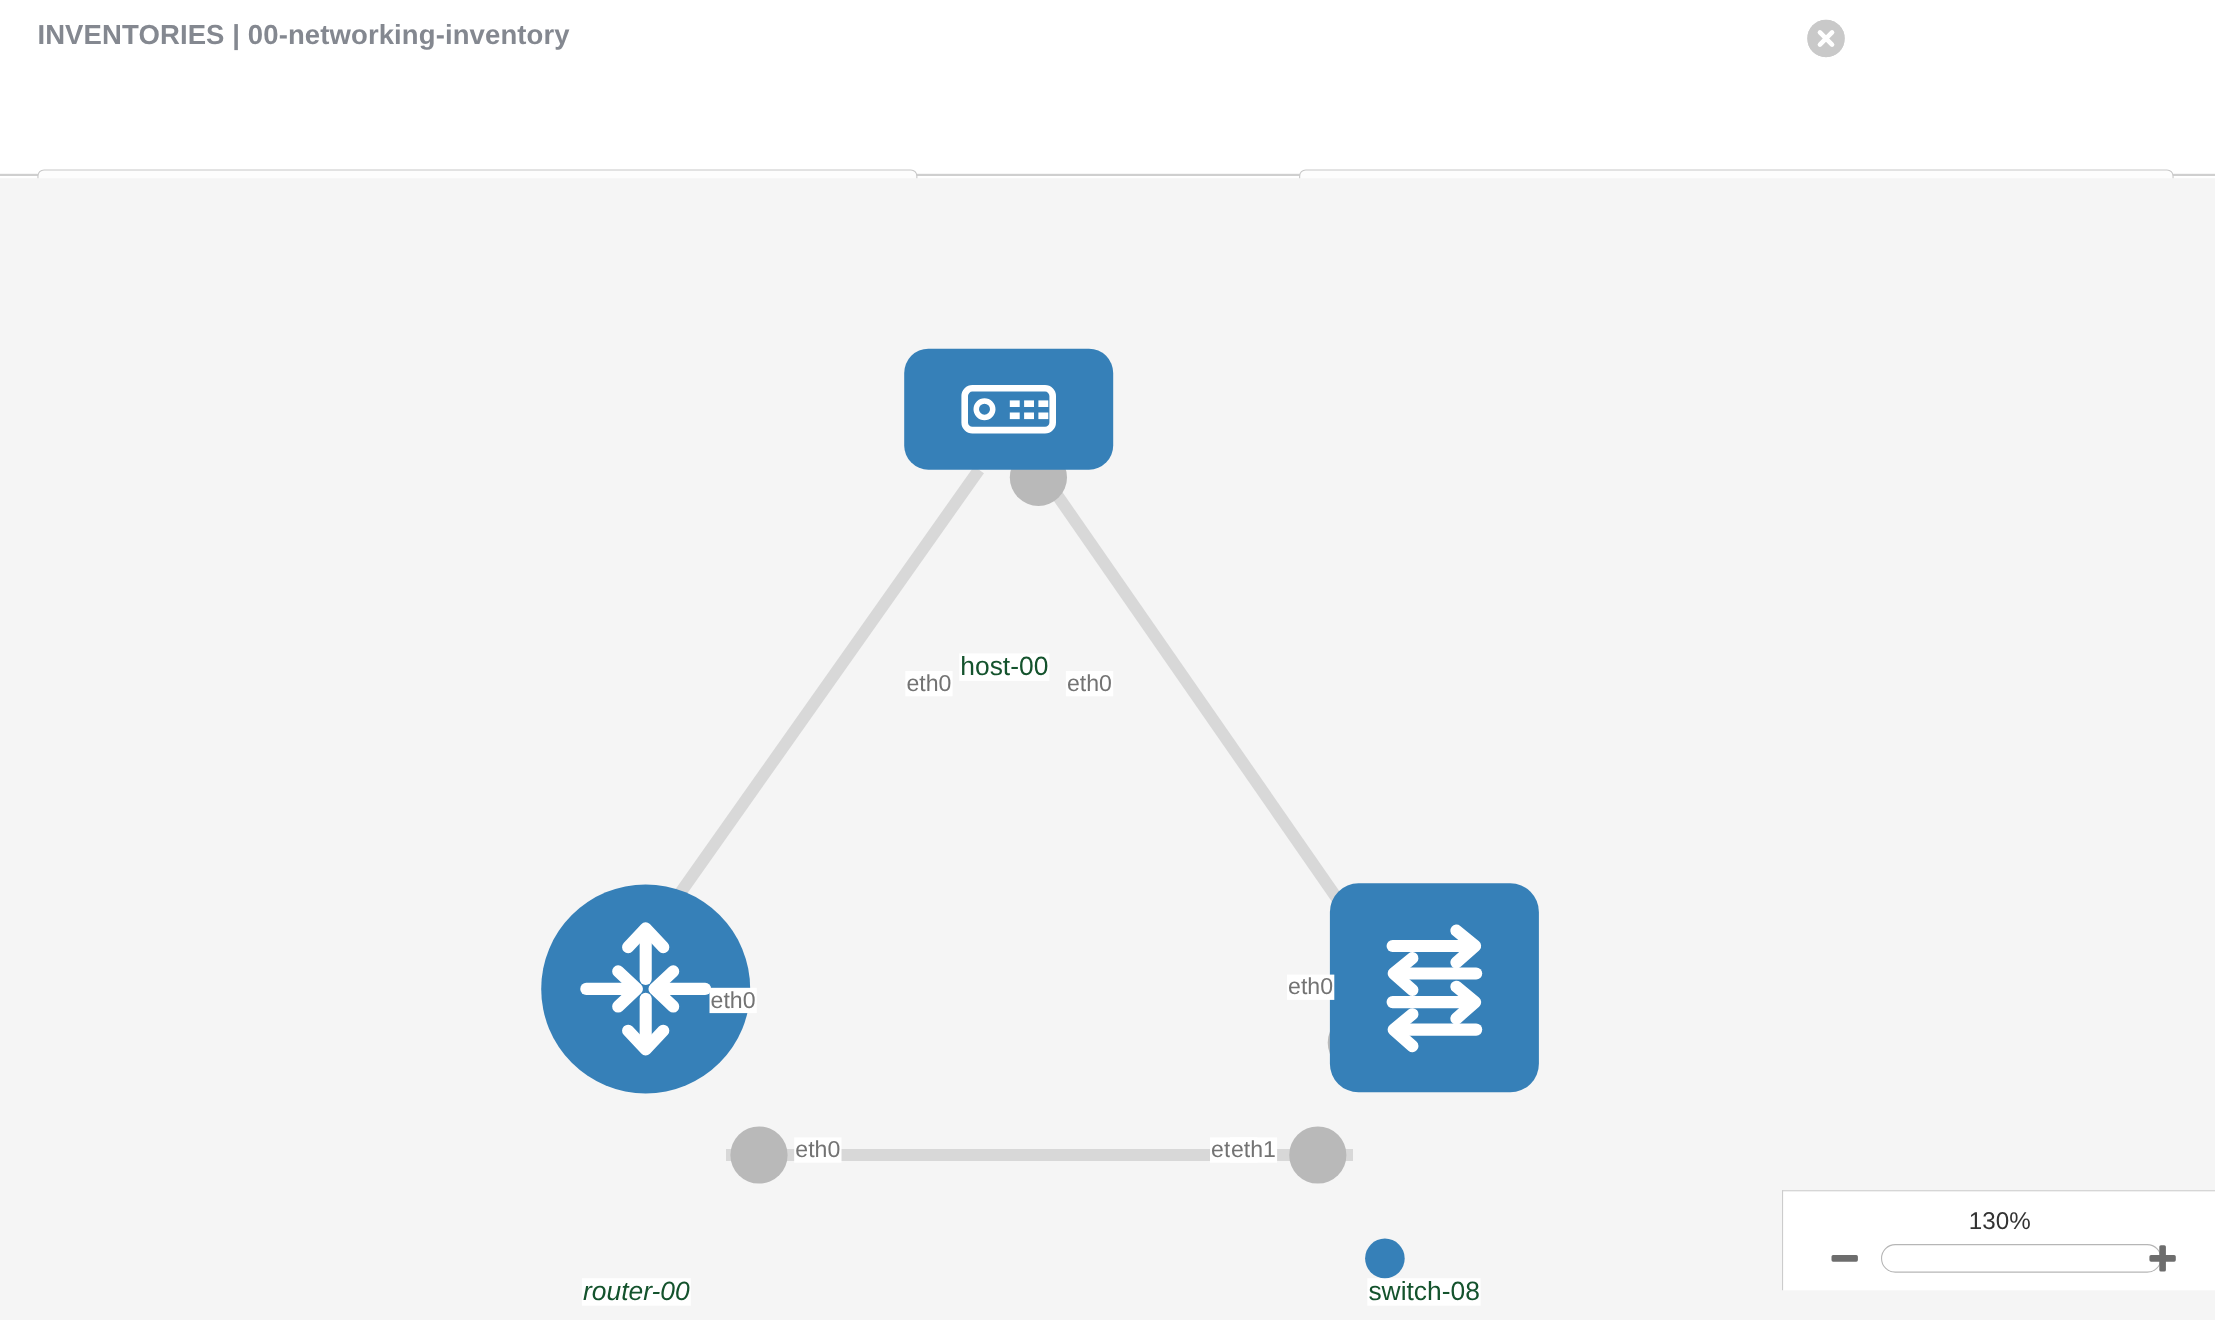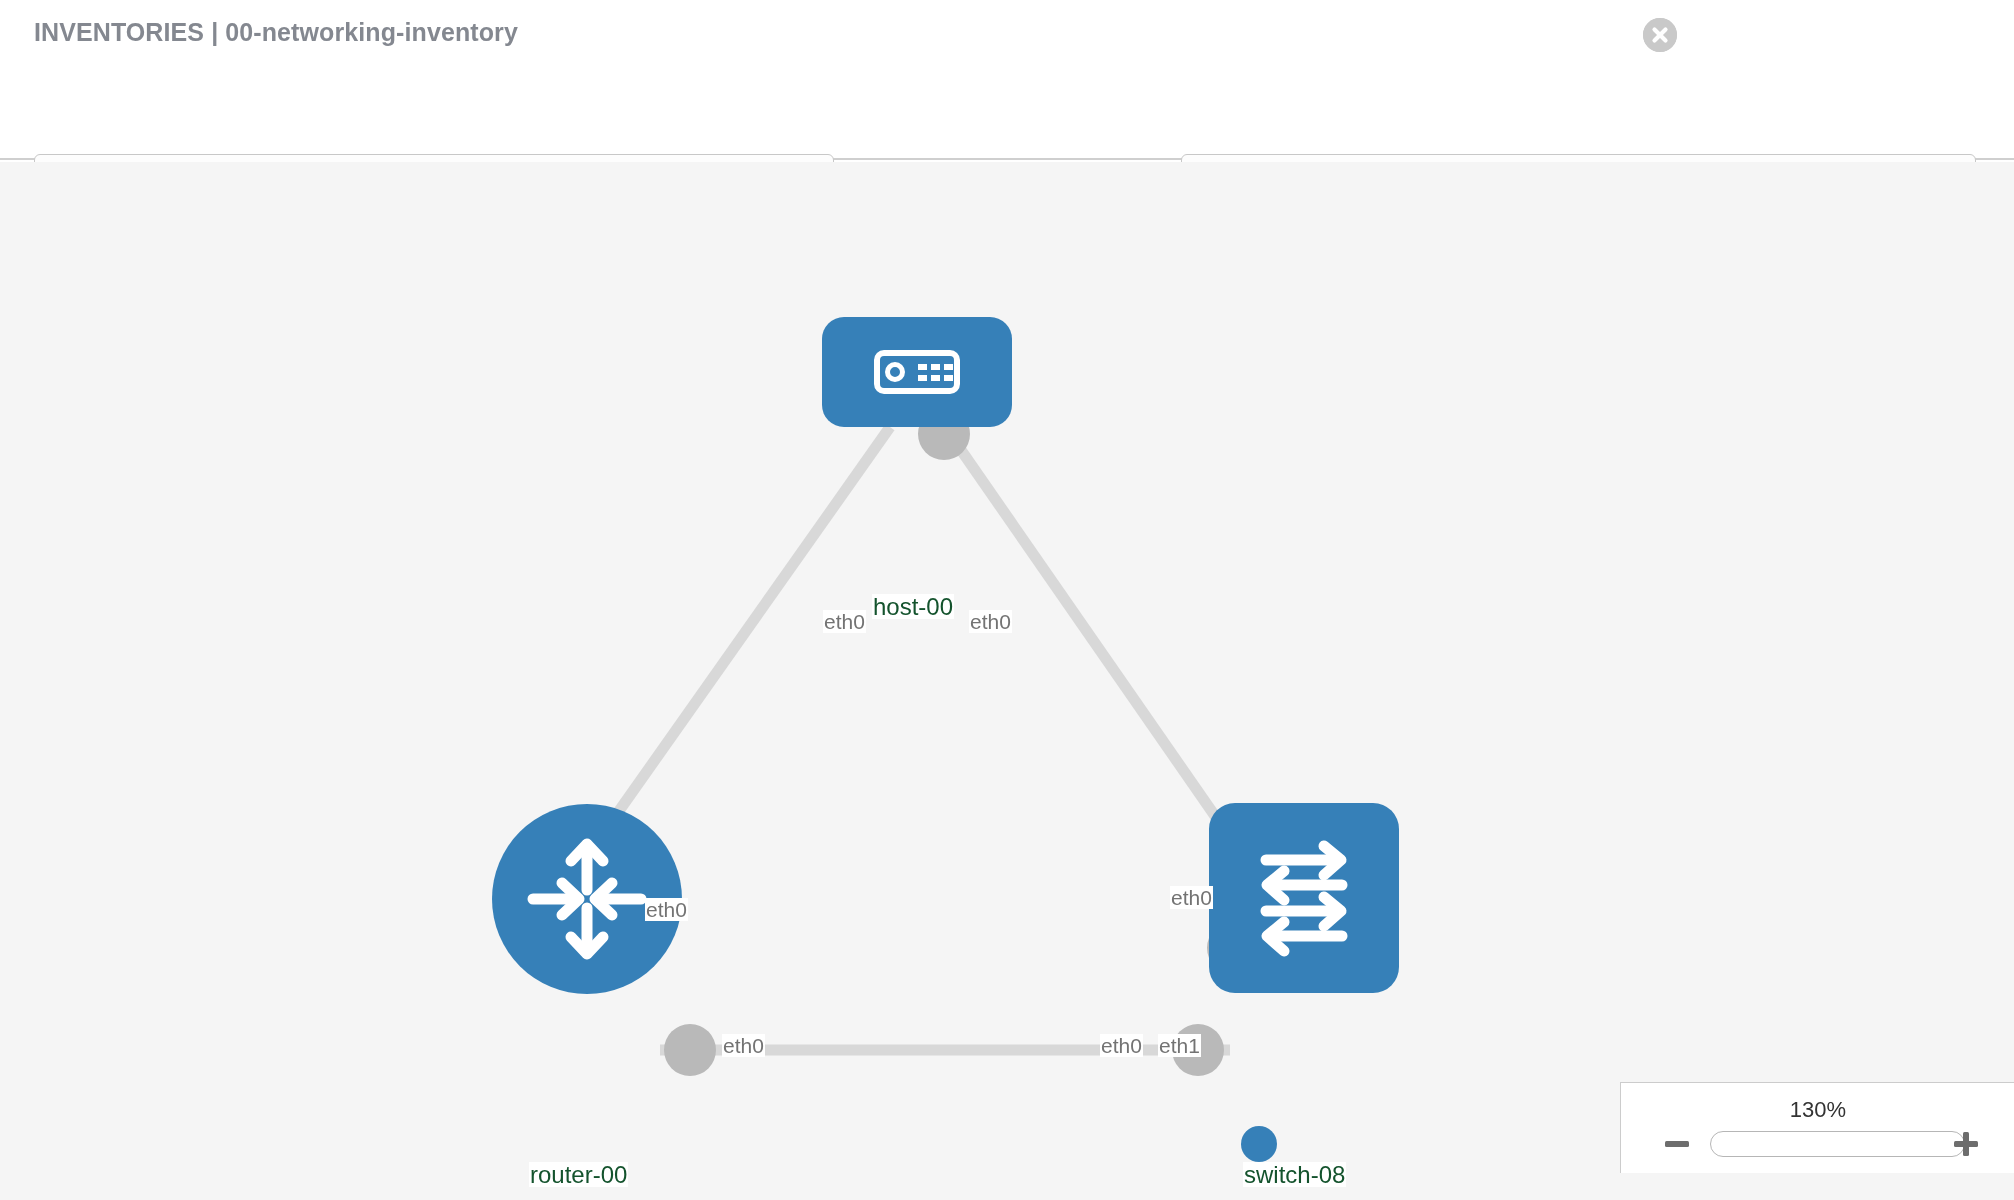--- a/index.html
+++ b/index.html
@@ -128,40 +128,40 @@
   .node-name {
     position: absolute;
     font-size: 24px;
     color: #14532d;
     background: #ffffff;
     white-space: nowrap;
     line-height: 1.05;
     padding: 0 1px;
   }
   .name-host   { left: 872px; top: 432px; }
-  .name-router { left: 529px; top: 1000px; }
+  .name-router { left: 529px; top: 1000px; font-style: italic; }
   .name-switch { left: 1243px; top: 1000px; }
 
   
   .iface {
     position: absolute;
     font-size: 21px;
     color: #737373;
     background: #ffffff;
     white-space: nowrap;
     padding: 0 1px;
     line-height: 1.1;
   }
   .if-host-left   { left: 823px;  top: 448px; }
   .if-host-right  { left: 969px;  top: 448px; }
   .if-rh          { left: 645px;  top: 736px; }
   .if-hs          { left: 1170px; top: 724px; }
   .if-router-e0   { left: 722px;  top: 872px; }
   .if-switch-e0   { left: 1100px; top: 872px; }
-  .if-switch-e1   { left: 1158px; top: 872px; }
+  .if-switch-e1   { left: 1118px; top: 872px; }
 
   
   .zoom-panel {
     position: absolute; left: 1620px; top: 1082px;
     width: 394px; height: 91px;
     background: #ffffff;
     border-left: 1px solid #cccccc;
     border-top: 1px solid #cccccc;
   }
   .zoom-value {

